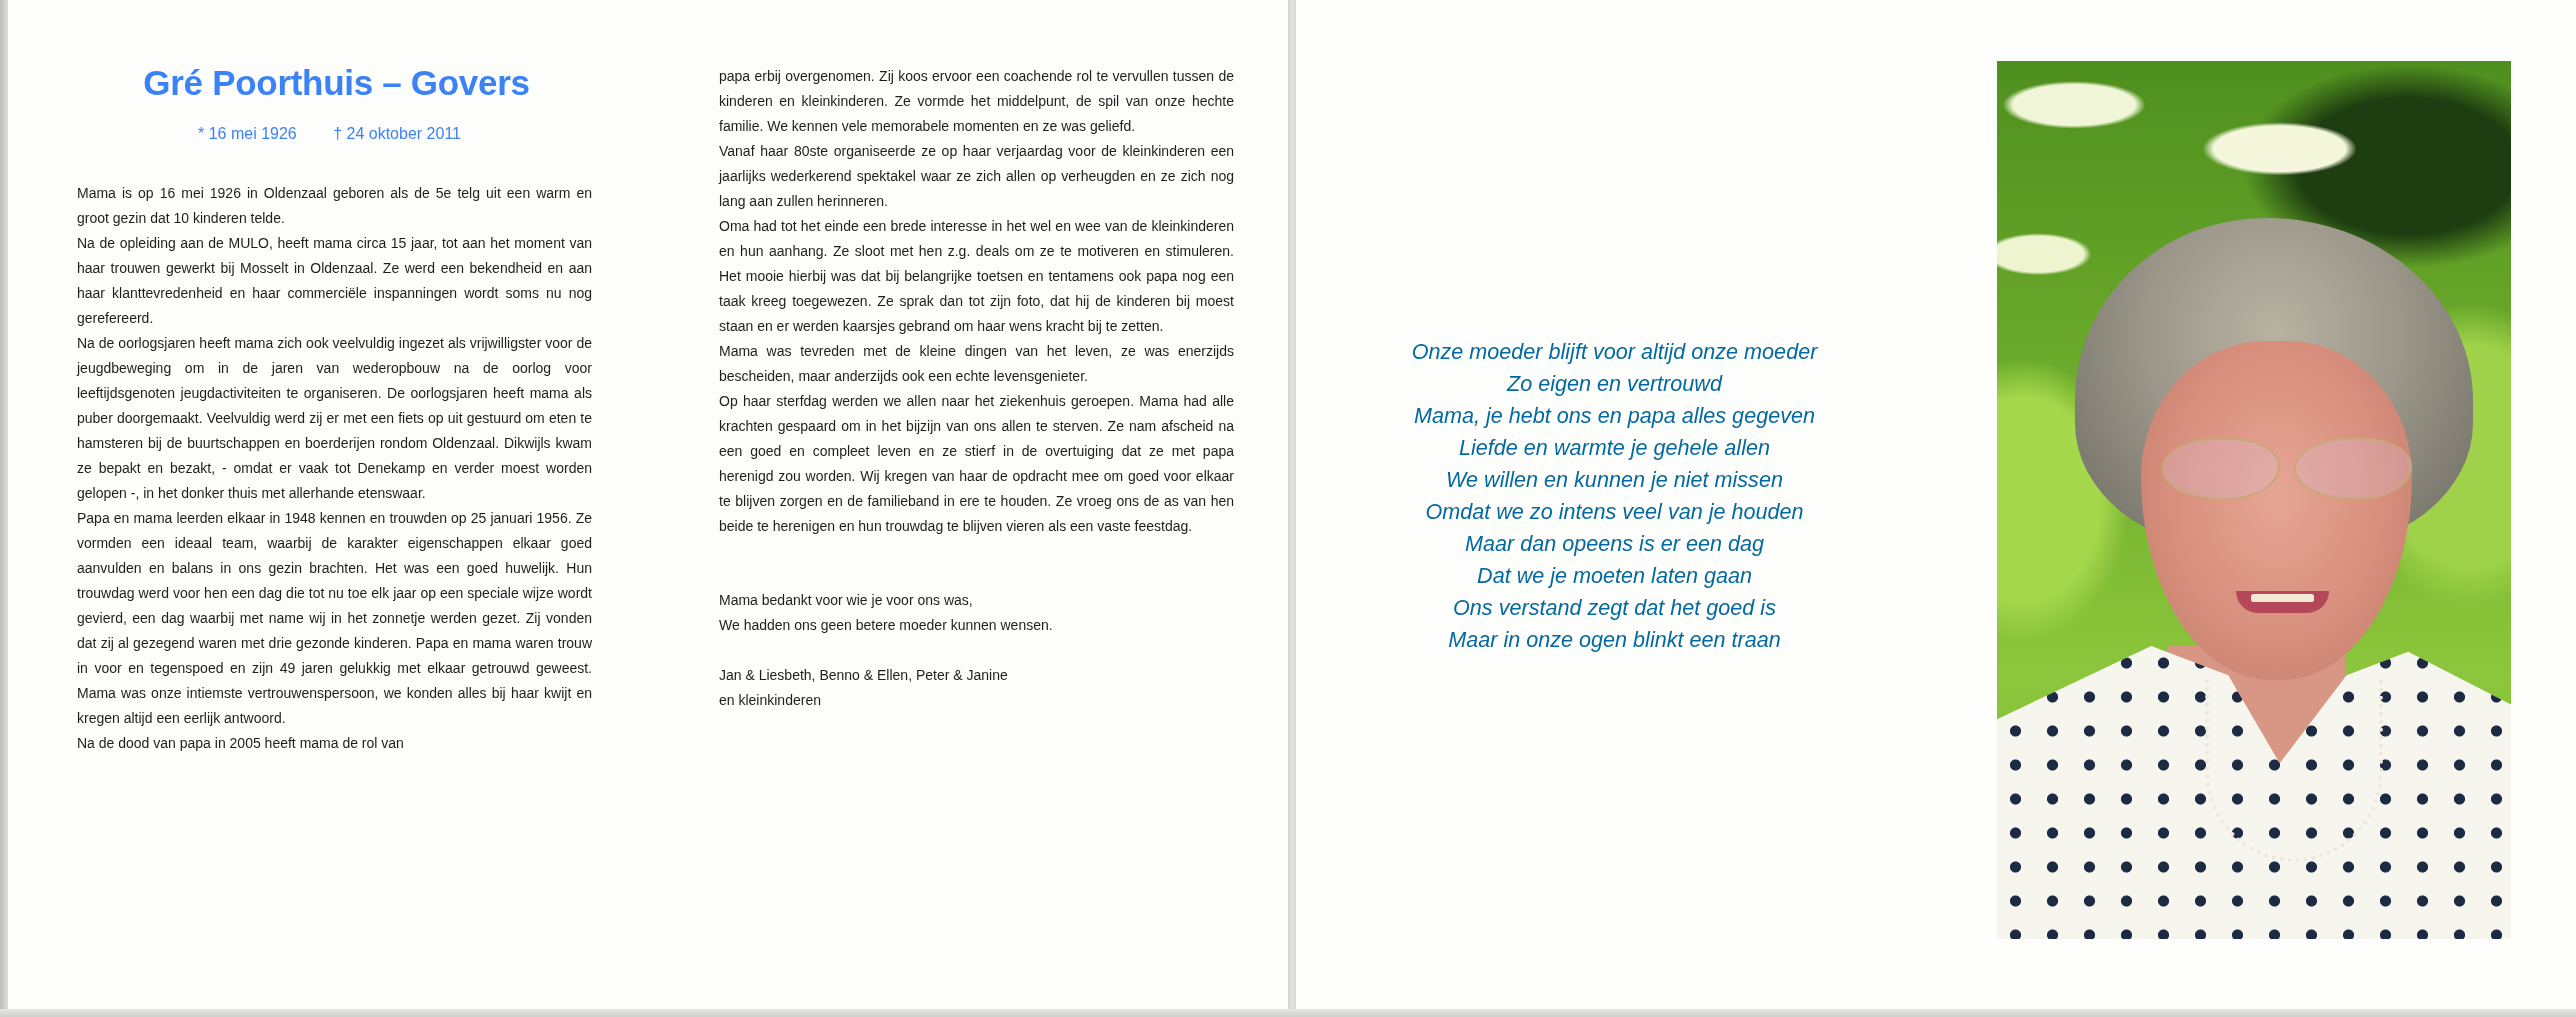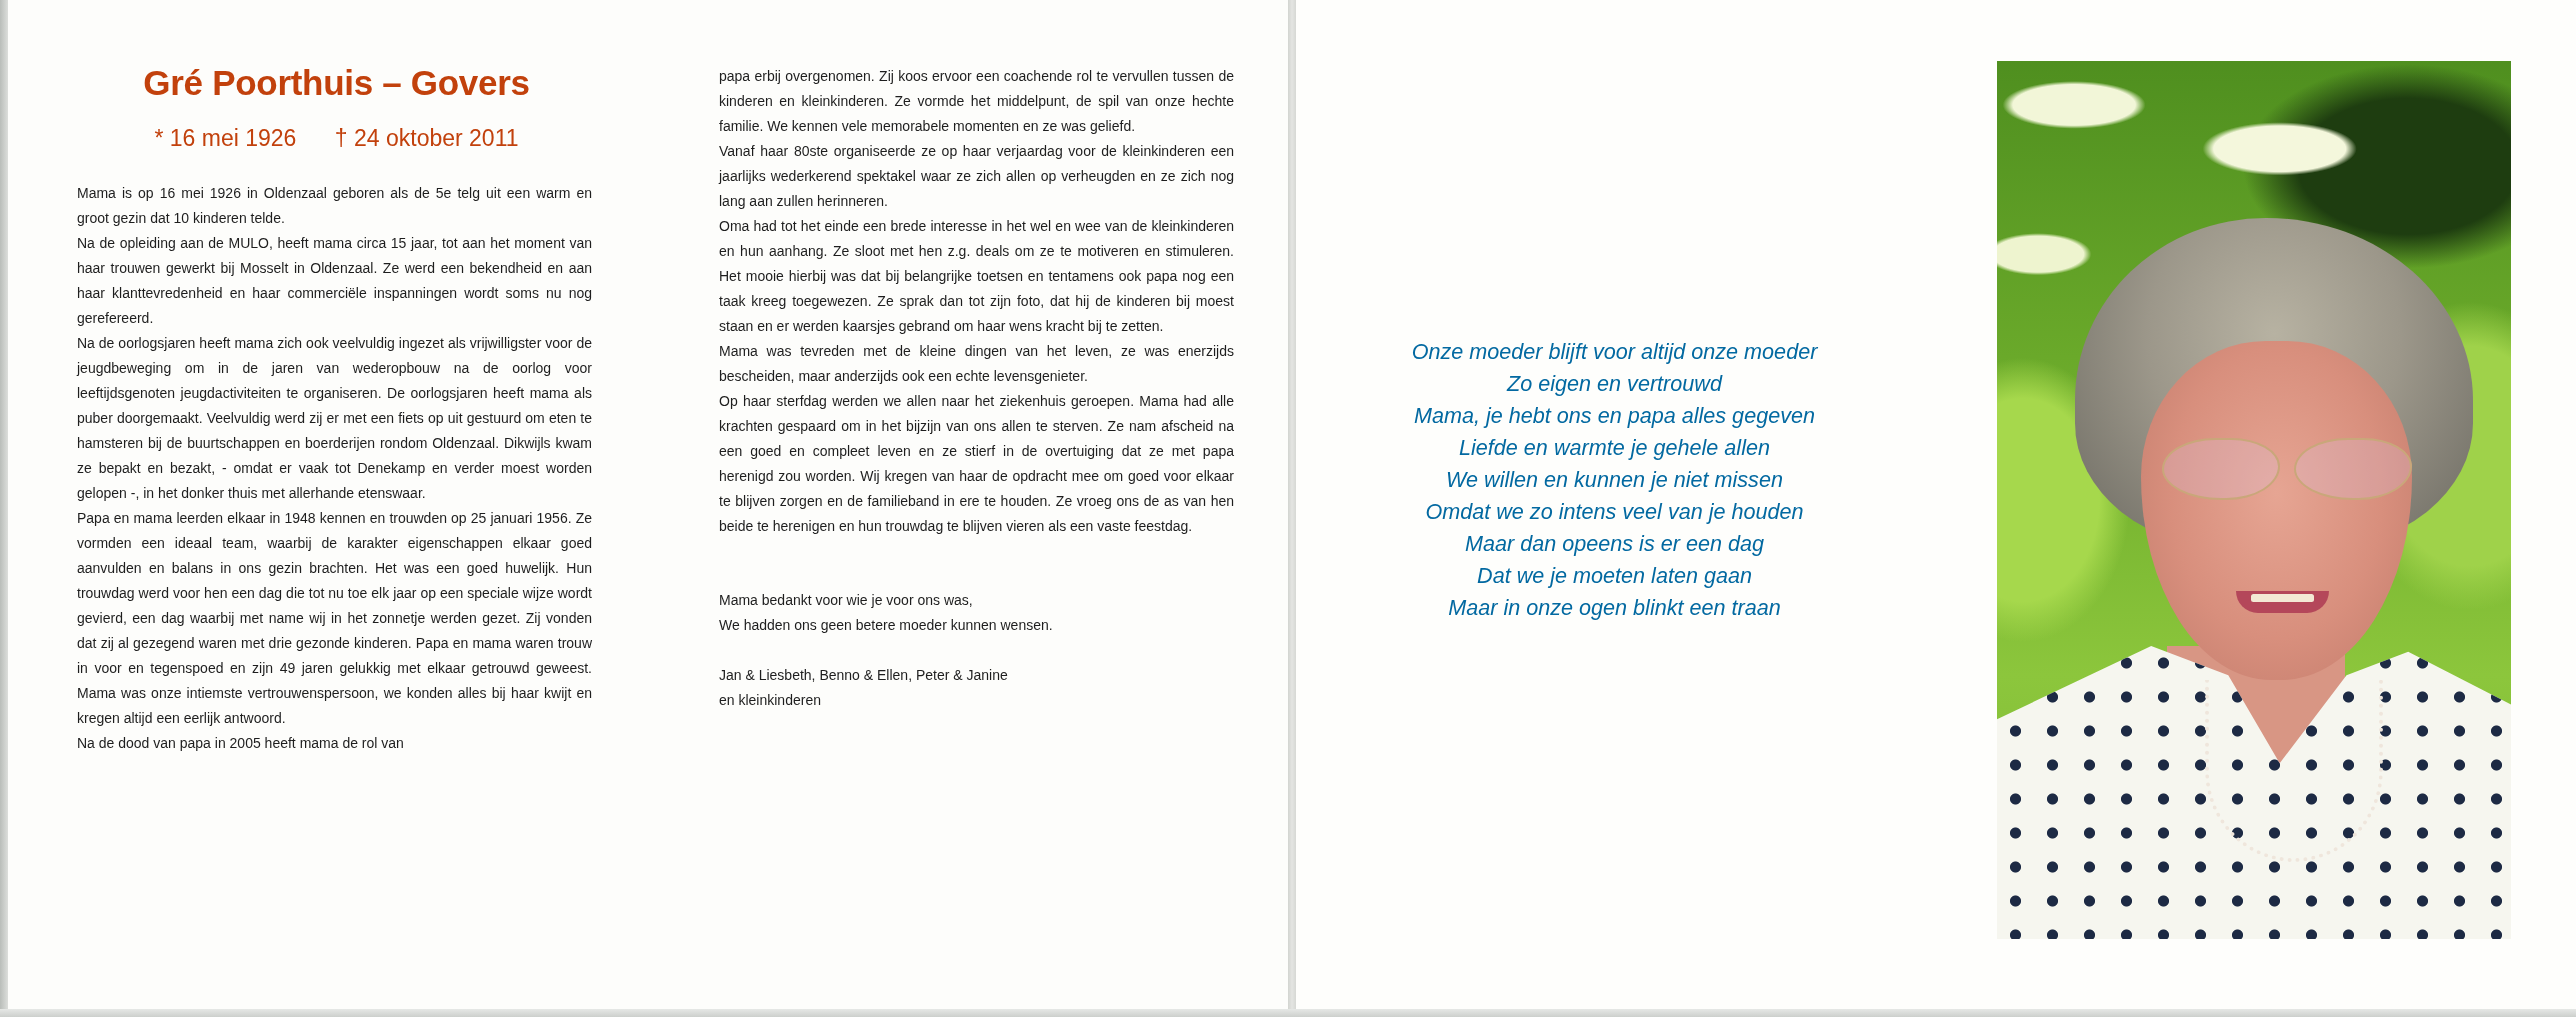--- a/index.html
+++ b/index.html
@@ -10,25 +10,25 @@
     color: #1c1c1c;
   }
   .edge-left { position: absolute; left: 0; top: 0; width: 7.6px; height: 1010px; background: linear-gradient(90deg,#b9bdb9,#dcdedb); }
   .edge-bottom { position: absolute; left: 0; top: 1009px; width: 2576px; height: 8.5px; background: linear-gradient(180deg,#e6e8e6,#c9ccc9); }
   .fold { position: absolute; left: 1288px; top: 0; width: 7.6px; height: 1010px; background: linear-gradient(90deg,#d2d4d0,#e4e5e2,#d6d8d4); }
   .page-right { position: absolute; left: 1295px; top: 0; width: 1281px; height: 1009px; background: #fefefc; }
 
   .title {
     position: absolute; left: 79px; width: 515px; top: 63px;
     text-align: center; font-weight: bold; font-size: 35px; letter-spacing: -0.3px;
-    color: #c2410c;
+    color: #3b82f6;
   }
   .dates {
-    position: absolute; left: 79px; width: 515px; top: 125px;
-    text-align: center; font-size: 23px; color: #c2410c;
+    position: absolute; left: 72px; width: 515px; top: 125px;
+    text-align: center; font-size: 16px; color: #3b82f6;
   }
   .dates span { display: inline-block; }
   .dates .birth { margin-right: 32px; }
 
   .col {
     position: absolute; width: 515px;
     font-size: 14px; line-height: 25px; color: #1e1e1e;
   }
   .col p { margin: 0; text-align: justify; text-align-last: left; }
   .col-1 { left: 77px; top: 181px; }
@@ -130,20 +130,21 @@
 
 <div class="poem">
   <div>Onze moeder blijft voor altijd onze moeder</div>
   <div>Zo eigen en vertrouwd</div>
   <div>Mama, je hebt ons en papa alles gegeven</div>
   <div>Liefde en warmte je gehele allen</div>
   <div>We willen en kunnen je niet missen</div>
   <div>Omdat we zo intens veel van je houden</div>
   <div>Maar dan opeens is er een dag</div>
   <div>Dat we je moeten laten gaan</div>
+  <div>Ons verstand zegt dat het goed is</div>
   <div>Maar in onze ogen blinkt een traan</div>
 </div>
 
 <div class="photo" role="img" aria-label="portrait of elderly woman with glasses and pearl necklace in front of green foliage">
   <div class="hair"></div>
   <div class="neck"></div>
   <div class="blouse"></div>
   <div class="face"></div>
   <div class="glasses-l"></div>
   <div class="glasses-r"></div>

